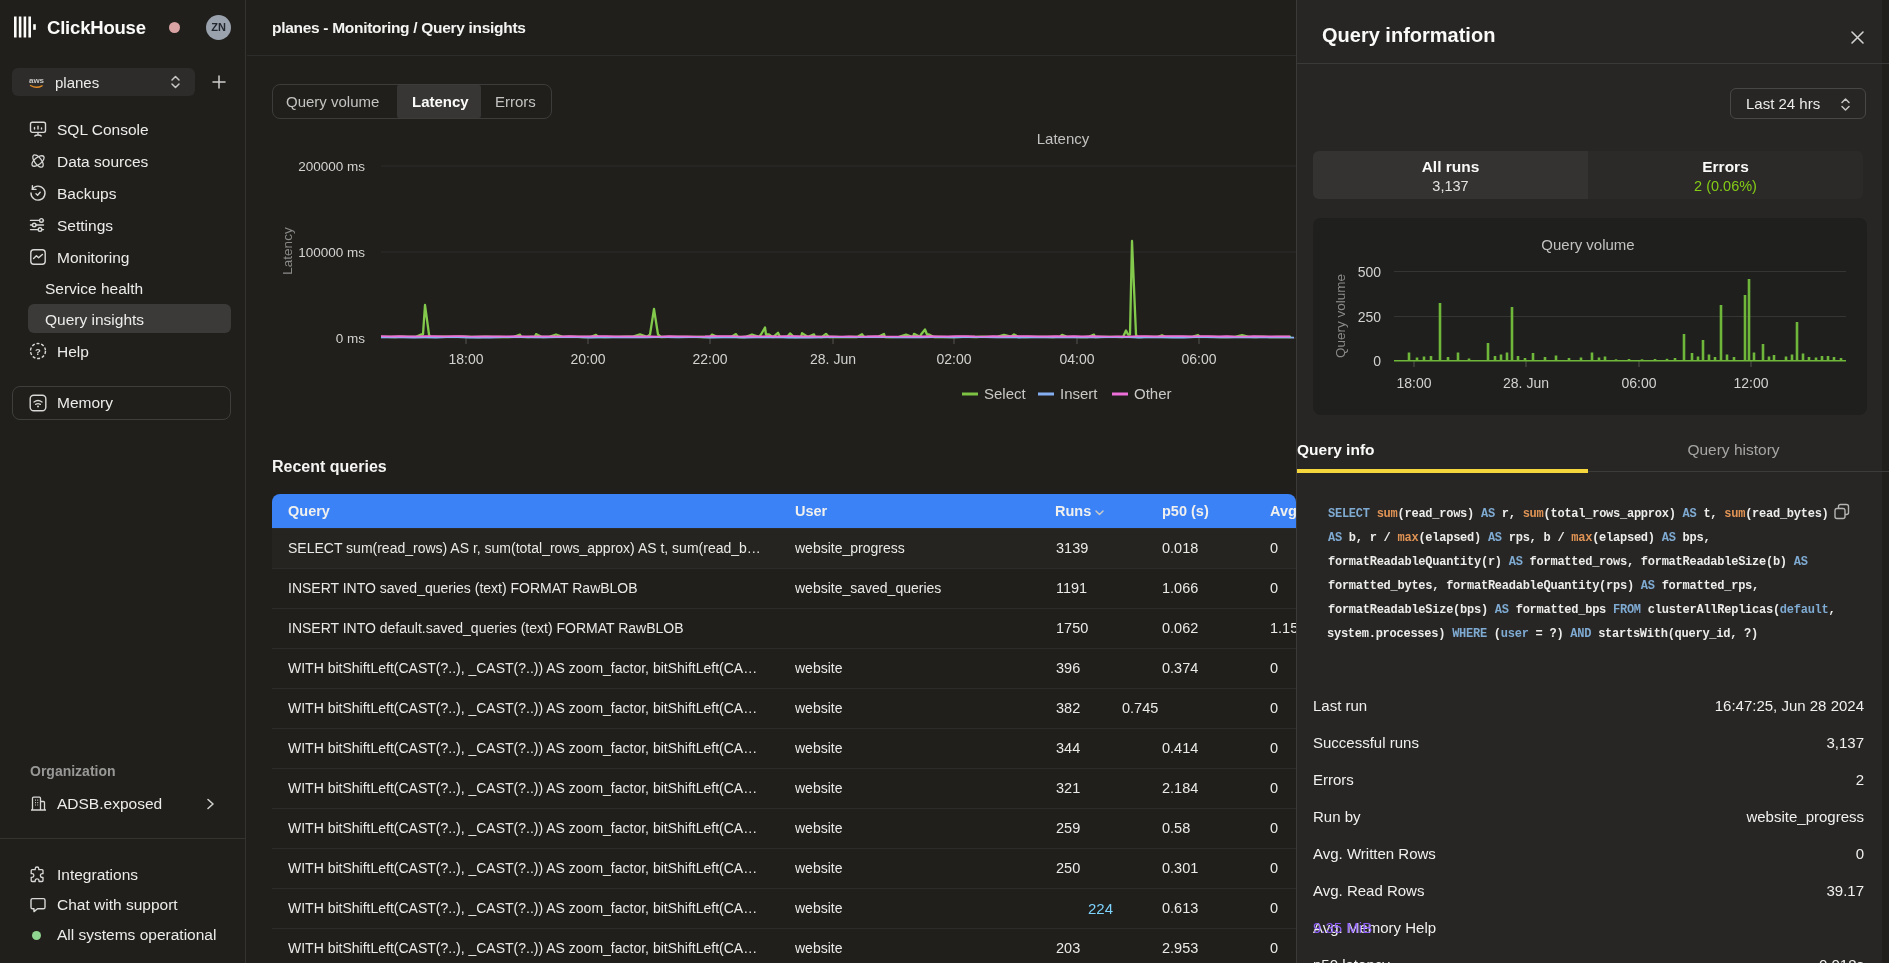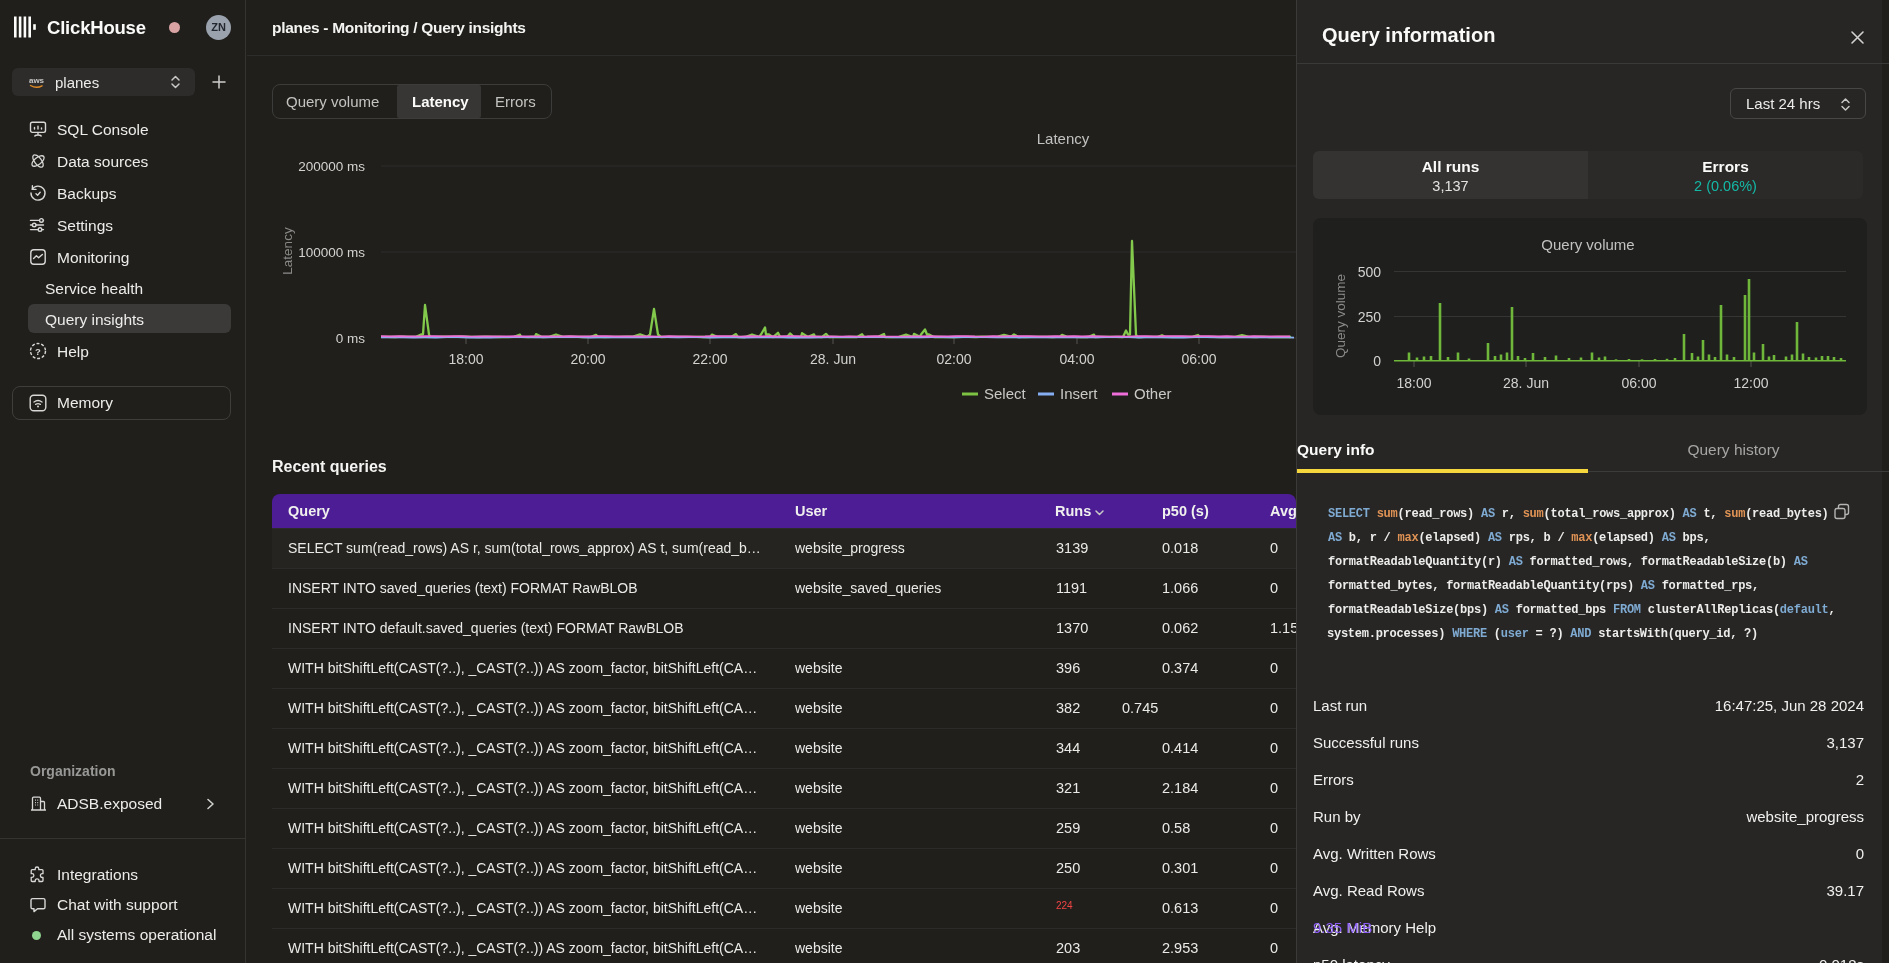--- a/index.html
+++ b/index.html
@@ -162,21 +162,21 @@
     <text x="984" y="399" font-size="15" fill="#c9c9c7">Select</text>
     <line x1="1038" y1="394" x2="1054" y2="394" stroke="#85aef2" stroke-width="3"></line>
     <text x="1060" y="399" font-size="15" fill="#c9c9c7">Insert</text>
     <line x1="1112" y1="394" x2="1128" y2="394" stroke="#ee6fd9" stroke-width="3"></line>
     <text x="1134" y="399" font-size="15" fill="#c9c9c7">Other</text>
   </svg>
 
   <div class="abs" style="left:25px;top:458px;font-size:16px;font-weight:700;color:#f4f4f2">Recent queries</div>
 
   <div class="abs" style="left:25px;top:494px;width:1024px;">
-    <div style="height:34px;background:#4c1d95;border-radius:8px 8px 0 0;position:relative">
+    <div style="height:34px;background:#3b82f6;border-radius:8px 8px 0 0;position:relative">
       <span class="abs" style="left:16px;top:9px;font-size:14.5px;font-weight:700;color:#f0f0ee">Query</span>
       <span class="abs" style="left:523px;top:9px;font-size:14.5px;font-weight:700;color:#f0f0ee">User</span>
       <span class="abs" style="left:783px;top:9px;font-size:14.5px;font-weight:700;color:#f0f0ee">Runs</span>
       <svg class="abs" style="left:822px;top:13px" width="11" height="11" viewBox="0 0 11 11">
           <path d="M2 4 L5.5 7.5 L9 4" stroke="#c9c9c7" stroke-width="1.5" fill="none" stroke-linecap="round" stroke-linejoin="round"></path>
         </svg>
       <span class="abs" style="left:890px;top:9px;font-size:14.5px;font-weight:700;color:#f0f0ee">p50 (s)</span>
       <span class="abs" style="left:998px;top:9px;font-size:14.5px;font-weight:700;color:#f0f0ee">Avg.</span>
     </div>
     <div style="height:40px;background:#252420;border-top:1px solid #2c2b29;position:relative">
@@ -189,21 +189,21 @@
     <div style="height:40px;border-top:1px solid #2c2b29;position:relative">
       <span class="abs" style="left:16px;top:11px;font-size:14px;color:#eaeae8;white-space:nowrap;width:474px;overflow:hidden;text-overflow:ellipsis">INSERT INTO saved_queries (text) FORMAT RawBLOB</span>
       <span class="abs" style="left:523px;top:11px;font-size:14px;color:#eaeae8">website_saved_queries</span>
       <span class="abs" style="left:784px;top:11px;font-size:14.5px;color:#eaeae8">1191</span>
       <span class="abs" style="left:890px;top:11px;font-size:14.5px;color:#eaeae8">1.066</span>
       <span class="abs" style="left:998px;top:11px;font-size:14.5px;color:#eaeae8">0</span>
     </div>
     <div style="height:40px;border-top:1px solid #2c2b29;position:relative">
       <span class="abs" style="left:16px;top:11px;font-size:14px;color:#eaeae8;white-space:nowrap;width:474px;overflow:hidden;text-overflow:ellipsis">INSERT INTO default.saved_queries (text) FORMAT RawBLOB</span>
       <span class="abs" style="left:523px;top:11px;font-size:14px;color:#eaeae8"></span>
-      <span class="abs" style="left:784px;top:11px;font-size:14.5px;color:#eaeae8">1370</span>
+      <span class="abs" style="left:784px;top:11px;font-size:14.5px;color:#eaeae8">1750</span>
       <span class="abs" style="left:890px;top:11px;font-size:14.5px;color:#eaeae8">0.062</span>
       <span class="abs" style="left:998px;top:11px;font-size:14.5px;color:#eaeae8">1.15</span>
     </div>
     <div style="height:40px;border-top:1px solid #2c2b29;position:relative">
       <span class="abs" style="left:16px;top:11px;font-size:14px;color:#eaeae8;white-space:nowrap;width:474px;overflow:hidden;text-overflow:ellipsis">WITH bitShiftLeft(CAST(?..), _CAST(?..)) AS zoom_factor, bitShiftLeft(CAST(?..), ? ...</span>
       <span class="abs" style="left:523px;top:11px;font-size:14px;color:#eaeae8">website</span>
       <span class="abs" style="left:784px;top:11px;font-size:14.5px;color:#eaeae8">396</span>
       <span class="abs" style="left:890px;top:11px;font-size:14.5px;color:#eaeae8">0.374</span>
       <span class="abs" style="left:998px;top:11px;font-size:14.5px;color:#eaeae8">0</span>
     </div>
@@ -238,21 +238,21 @@
     <div style="height:40px;border-top:1px solid #2c2b29;position:relative">
       <span class="abs" style="left:16px;top:11px;font-size:14px;color:#eaeae8;white-space:nowrap;width:474px;overflow:hidden;text-overflow:ellipsis">WITH bitShiftLeft(CAST(?..), _CAST(?..)) AS zoom_factor, bitShiftLeft(CAST(?..), ? ...</span>
       <span class="abs" style="left:523px;top:11px;font-size:14px;color:#eaeae8">website</span>
       <span class="abs" style="left:784px;top:11px;font-size:14.5px;color:#eaeae8">250</span>
       <span class="abs" style="left:890px;top:11px;font-size:14.5px;color:#eaeae8">0.301</span>
       <span class="abs" style="left:998px;top:11px;font-size:14.5px;color:#eaeae8">0</span>
     </div>
     <div style="height:40px;border-top:1px solid #2c2b29;position:relative">
       <span class="abs" style="left:16px;top:11px;font-size:14px;color:#eaeae8;white-space:nowrap;width:474px;overflow:hidden;text-overflow:ellipsis">WITH bitShiftLeft(CAST(?..), _CAST(?..)) AS zoom_factor, bitShiftLeft(CAST(?..), ? ...</span>
       <span class="abs" style="left:523px;top:11px;font-size:14px;color:#eaeae8">website</span>
-      <span class="abs" style="left:784px;top:11px;font-size:10px;color:#ef4444">224</span>
+      <span class="abs" style="left:816px;top:11px;font-size:15px;color:#7dd3fc">224</span>
       <span class="abs" style="left:890px;top:11px;font-size:14.5px;color:#eaeae8">0.613</span>
       <span class="abs" style="left:998px;top:11px;font-size:14.5px;color:#eaeae8">0</span>
     </div>
     <div style="height:40px;border-top:1px solid #2c2b29;position:relative">
       <span class="abs" style="left:16px;top:11px;font-size:14px;color:#eaeae8;white-space:nowrap;width:474px;overflow:hidden;text-overflow:ellipsis">WITH bitShiftLeft(CAST(?..), _CAST(?..)) AS zoom_factor, bitShiftLeft(CAST(?..), ? ...</span>
       <span class="abs" style="left:523px;top:11px;font-size:14px;color:#eaeae8">website</span>
       <span class="abs" style="left:784px;top:11px;font-size:14.5px;color:#eaeae8">203</span>
       <span class="abs" style="left:890px;top:11px;font-size:14.5px;color:#eaeae8">2.953</span>
       <span class="abs" style="left:998px;top:11px;font-size:14.5px;color:#eaeae8">0</span>
     </div>
@@ -271,21 +271,21 @@
   <svg class="abs" style="left:543px;top:96px" width="11" height="17" viewBox="0 0 11 17">
     <path d="M2 6.5 L5.5 3 L9 6.5" stroke="#c7c7c5" stroke-width="1.5" fill="none" stroke-linecap="round" stroke-linejoin="round"></path>
     <path d="M2 10.5 L5.5 14 L9 10.5" stroke="#c7c7c5" stroke-width="1.5" fill="none" stroke-linecap="round" stroke-linejoin="round"></path>
   </svg>
 
   <div class="abs" style="left:16px;top:151px;width:550px;height:48px;background:#2b2a28;border-radius:6px"></div>
   <div class="abs" style="left:16px;top:151px;width:275px;height:48px;background:#343331;border-radius:6px 0 0 6px"></div>
   <div class="abs" style="left:16px;top:158px;width:275px;text-align:center;font-size:15.5px;font-weight:700;color:#fafaf8">All runs</div>
   <div class="abs" style="left:16px;top:178px;width:275px;text-align:center;font-size:14.5px;color:#e4e4e2">3,137</div>
   <div class="abs" style="left:291px;top:158px;width:275px;text-align:center;font-size:15.5px;font-weight:700;color:#fafaf8">Errors</div>
-  <div class="abs" style="left:291px;top:178px;width:275px;text-align:center;font-size:14.5px;color:#14b8a6">2 (0.06%)</div>
+  <div class="abs" style="left:291px;top:178px;width:275px;text-align:center;font-size:14.5px;color:#84cc16">2 (0.06%)</div>
 
   <div class="abs" style="left:16px;top:218px;width:554px;height:197px;background:#1f1f1d;border-radius:8px"></div>
   <svg class="abs" style="left:0;top:210px" width="593" height="220" viewBox="0 210 593 220">
     <text x="291" y="250" font-size="15" fill="#c2c2c0" text-anchor="middle">Query volume</text>
     <text x="48" y="316" font-size="13.5" fill="#8a8a88" text-anchor="middle" transform="rotate(-90 48 316)">Query volume</text>
     <line x1="97" y1="271.5" x2="549" y2="271.5" stroke="#353533" stroke-width="1"></line>
     <line x1="97" y1="316.5" x2="549" y2="316.5" stroke="#353533" stroke-width="1"></line>
     <text x="84" y="277" font-size="14" fill="#d2d2d0" text-anchor="end">500</text>
     <text x="84" y="322" font-size="14" fill="#d2d2d0" text-anchor="end">250</text>
     <text x="84" y="366" font-size="14" fill="#d2d2d0" text-anchor="end">0</text>

